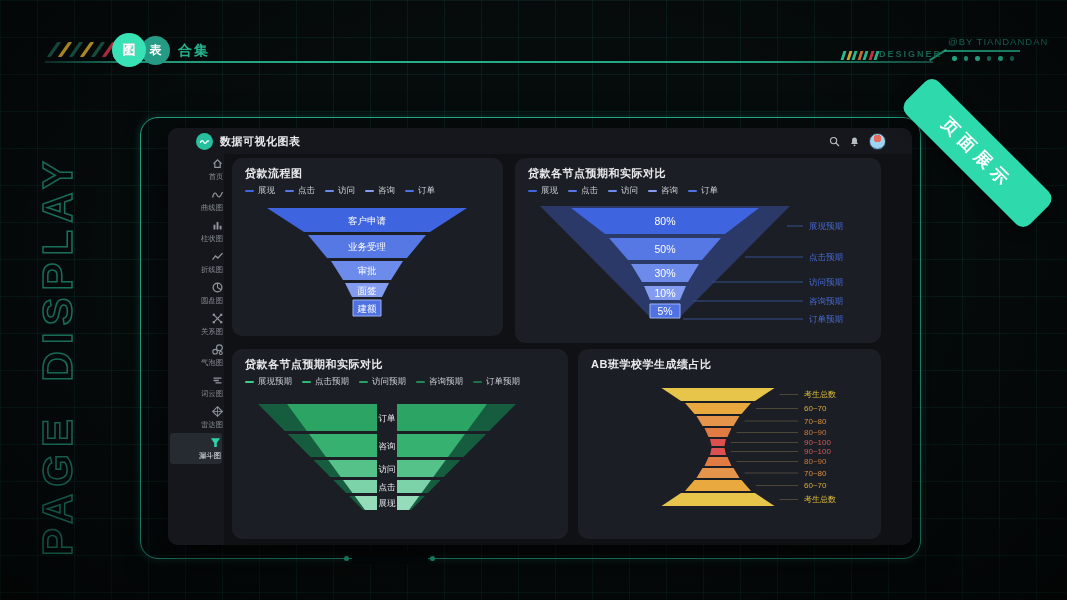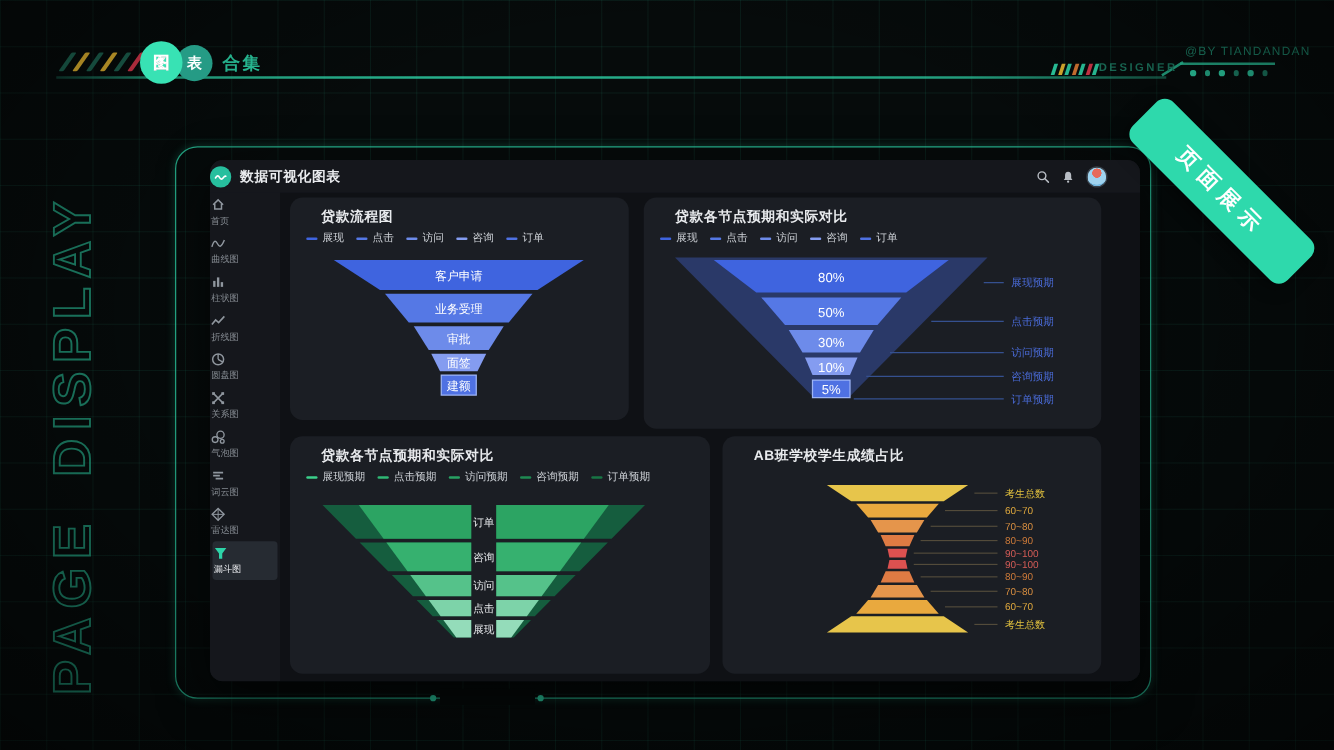--- a/index.html
+++ b/index.html
@@ -38,39 +38,39 @@
     border-radius:18px;box-shadow:0 0 8px rgba(45,212,168,.25);}
   .frame-gap{position:absolute;left:352px;top:551px;width:76px;height:13px;background:#060b0b;}
   .frame-dot{position:absolute;width:5px;height:5px;border-radius:50%;background:#2dd4a8;top:555.5px;}
   
   .ribbon{position:absolute;left:890px;top:130px;width:175px;height:46px;background:#2ed9ac;border-radius:10px;
     transform:rotate(45deg);display:flex;align-items:center;justify-content:center;color:#fff;font-weight:bold;
     font-size:17px;letter-spacing:6px;box-shadow:0 4px 14px rgba(0,0,0,.45);z-index:9;}
   
   .window{position:absolute;left:168px;top:128px;width:744px;height:417px;background:#15171c;border-radius:10px;
     overflow:hidden;box-shadow:0 12px 40px rgba(0,0,0,.65);z-index:5;}
-  .win-header{position:absolute;left:0;top:0;right:0;height:26px;display:flex;align-items:center;padding-left:0;
+  .win-header{position:absolute;left:0;top:0;right:0;height:26px;display:flex;align-items:center;padding-left:28px;
     background:#15171c;z-index:3;}
   .logo{width:17px;height:17px;border-radius:50%;background:#27bf9e;display:flex;align-items:center;justify-content:center;flex:0 0 auto;}
   .app-title{color:#e9ebee;font-size:11px;font-weight:bold;margin-left:7px;letter-spacing:.5px;}
   .nav{display:flex;margin-left:26px;gap:26px;}
   .nav-item{font-size:10px;color:#9aa0a6;cursor:pointer;text-align:center;}
   .nav-item.active{color:#2dd4a8;}
   .nav-item.active::after{content:"";display:block;height:2px;background:#2dd4a8;border-radius:1px;margin-top:2px;}
   .hdr-right{margin-left:auto;display:flex;align-items:center;gap:9px;padding-right:26px;}
   .avatar{width:15px;height:15px;border-radius:50%;background:radial-gradient(circle at 50% 30%,#e86a5a 0 28%,#9fd3ef 30% 70%,#74b9e2 72%);border:1px solid #3a4149;}
   .content-bg{position:absolute;left:56px;top:26px;right:0;bottom:0;background:#0f1115;}
   .sidebar{position:absolute;left:0;top:26px;width:56px;bottom:0;background:#15171c;}
-  .sb-item{height:31px;display:flex;flex-direction:column;align-items:flex-start;justify-content:center;cursor:pointer;}
+  .sb-item{height:31px;display:flex;flex-direction:column;align-items:flex-end;justify-content:center;cursor:pointer;}
   .sb-item span{font-size:8px;color:#858b92;margin-top:1px;transform:scale(.92);}
   .sb-item.active{background:#262b32;margin:0 2px;border-radius:3px;}
   .sb-item.active span{color:#e8eaed;}
   
   .card{position:absolute;background:#1b1e24;border-radius:10px;}
-  .card-title{position:absolute;left:13px;top:8px;font-size:11px;font-weight:bold;color:#e8eaed;letter-spacing:.5px;z-index:2;margin-left:12px;}
+  .card-title{position:absolute;left:13px;top:8px;font-size:11px;font-weight:bold;color:#e8eaed;letter-spacing:.5px;z-index:2;}
   .legend{position:absolute;left:13px;top:27px;display:flex;gap:10px;z-index:2;}
   .lg{display:flex;align-items:center;font-size:8.5px;color:#cfd3d8;cursor:pointer;}
   .lg i{display:block;width:9px;height:2.5px;border-radius:2px;margin-right:4px;}
   svg.chart{position:absolute;left:0;top:0;}
   svg text{font-family:"Liberation Sans","DejaVu Sans",sans-serif;}
 </style>
 </head>
 <body>
 
 <div class="stage">

